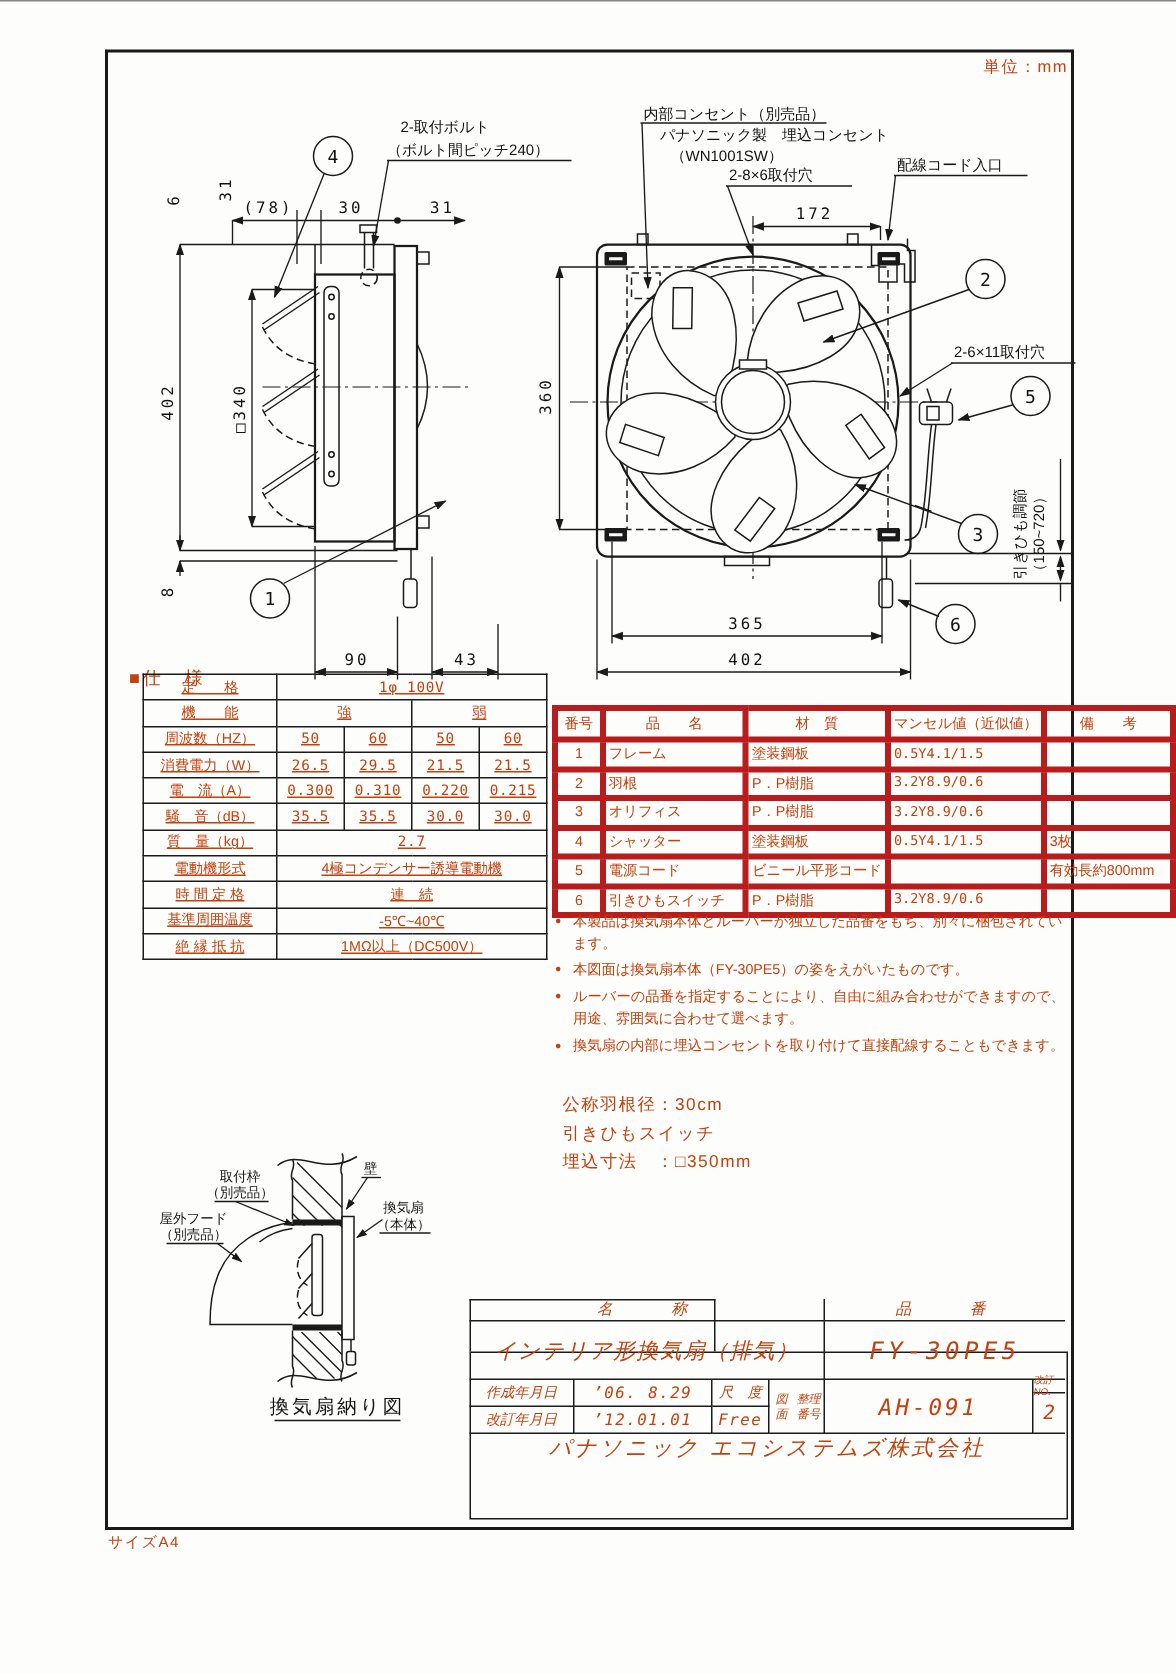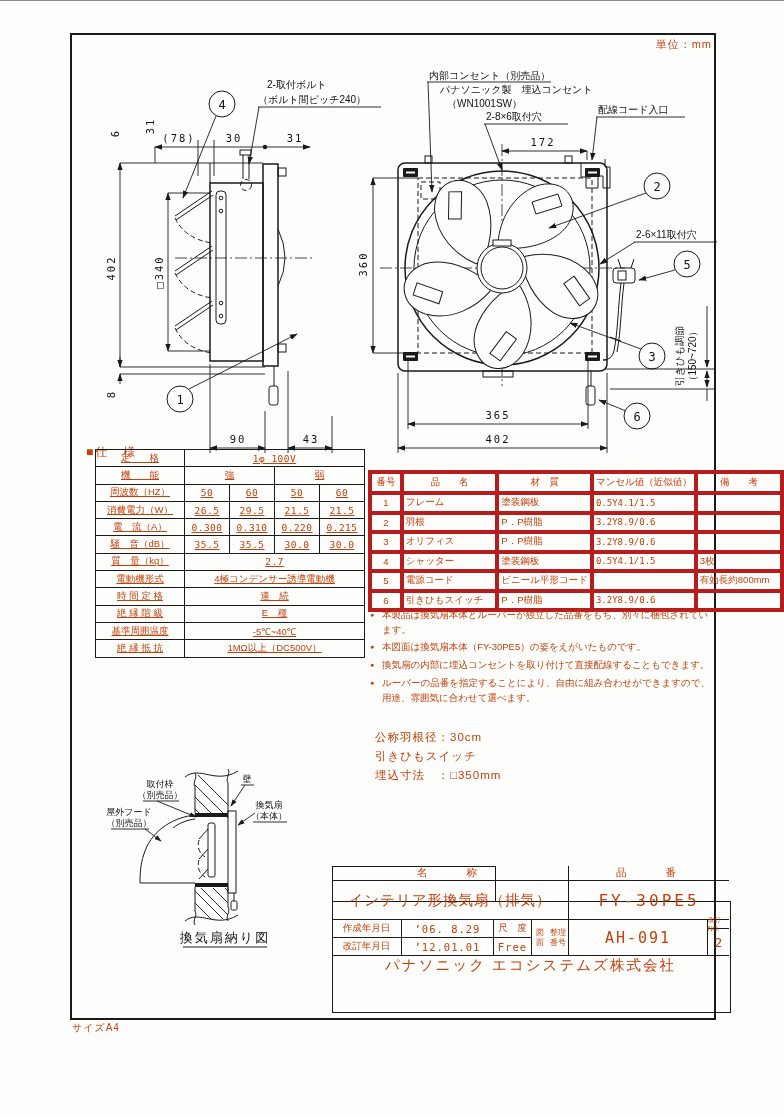--- a/index.html
+++ b/index.html
@@ -40,21 +40,21 @@
   table.parts .c{text-align:center;}
   table.parts .mun{font-family:"DejaVu Sans Mono",monospace;font-size:9px;}
   th.h-mun{font-size:8px;}
   
   .bullets{position:absolute;left:370px;top:607px;width:348px;font-size:9.5px;line-height:1.55;}
   .bullets .b{display:flex;margin-bottom:3px;}
   .bullets .blt{flex:0 0 12px;font-size:7px;padding-top:2px;}
   
   .summary{position:absolute;left:375px;top:727px;font-size:11.5px;line-height:1.65;letter-spacing:1px;}
   
-  .tb{position:absolute;left:332px;top:865px;width:399px;height:145px;font-size:10px;}
+  .tb{position:absolute;left:313px;top:865px;width:399px;height:145px;font-size:10px;font-style:italic;}
   .tb .cell{position:absolute;box-sizing:border-box;display:flex;align-items:center;justify-content:center;}
   .tb-empty{left:237px;top:0;width:162px;height:34px;border:1.6px solid #1a1a1a;border-bottom:none;}
   .tb-main{left:0;top:33px;width:399px;height:112px;border:1.6px solid #1a1a1a;box-sizing:border-box;}
   .tb-main .cell{border-right:1px solid #1a1a1a;border-bottom:1px solid #1a1a1a;}
   .hdr{font-size:10.5px;letter-spacing:6px;}
   .namev{font-size:14.5px;letter-spacing:1px;}
   .partv{font-family:"DejaVu Sans Mono",monospace;font-size:16px;letter-spacing:3px;}
   .lbl{font-size:9.5px;}
   .datev{font-family:"DejaVu Sans Mono",monospace;font-size:10.5px;letter-spacing:1px;}
   .dnum{font-family:"DejaVu Sans Mono",monospace;font-size:15px;letter-spacing:2px;}
@@ -378,24 +378,20 @@
         </tr>
     <tr>
           <td class="lb">電動機形式</td>
           <td colspan="4">4極コンデンサー誘導電動機</td>
         </tr>
     <tr>
           <td class="lb">時 間 定 格</td>
           <td colspan="4">連　続</td>
         </tr>
     <tr>
-          <td class="lb">絶 縁 階 級</td>
-          <td colspan="4">E　種</td>
-        </tr>
-    <tr>
           <td class="lb">基準周囲温度</td>
           <td colspan="4">-5℃~40℃</td>
         </tr>
     <tr>
           <td class="lb">絶 縁 抵 抗</td>
           <td colspan="4">1MΩ以上（DC500V）</td>
         </tr>
   </tbody>
     </table>
 
@@ -457,25 +453,25 @@
     <div class="b">
         <span class="blt">●</span>
         <span>本製品は換気扇本体とルーバーが独立した品番をもち、別々に梱包されています。</span>
       </div>
     <div class="b">
         <span class="blt">●</span>
         <span>本図面は換気扇本体（FY-30PE5）の姿をえがいたものです。</span>
       </div>
     <div class="b">
         <span class="blt">●</span>
-        <span>換気扇の内部に埋込コンセントを取り付けて直接配線することもできます。</span>
+        <span>ルーバーの品番を指定することにより、自由に組み合わせができますので、用途、雰囲気に合わせて選べます。</span>
       </div>
     <div class="b">
         <span class="blt">●</span>
-        <span>ルーバーの品番を指定することにより、自由に組み合わせができますので、用途、雰囲気に合わせて選べます。</span>
+        <span>換気扇の内部に埋込コンセントを取り付けて直接配線することもできます。</span>
       </div>
   </div>
 
   <div class="summary">
     <div>公称羽根径：30cm</div>
     <div>引きひもスイッチ</div>
     <div>埋込寸法　：□350mm</div>
   </div>
 
   <svg class="abs" style="left:95px;top:760px" width="210" height="195" viewBox="0 0 210 195">

